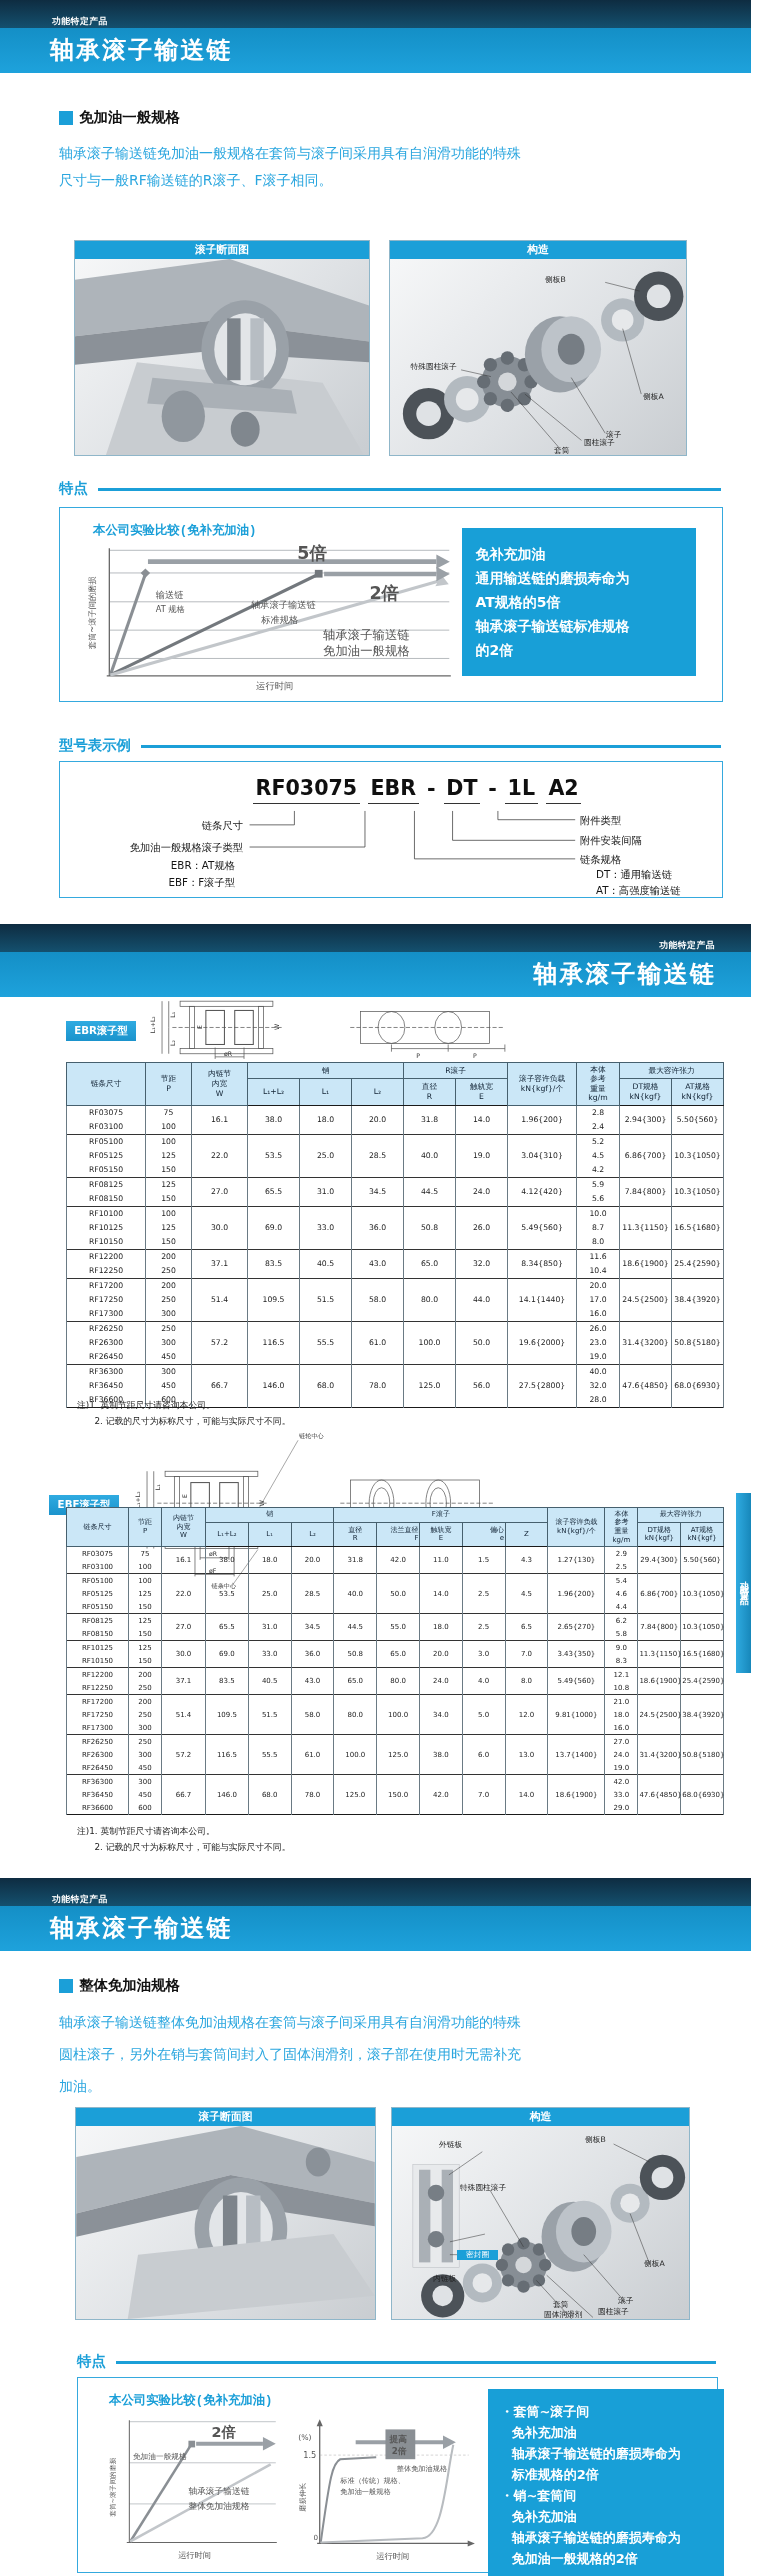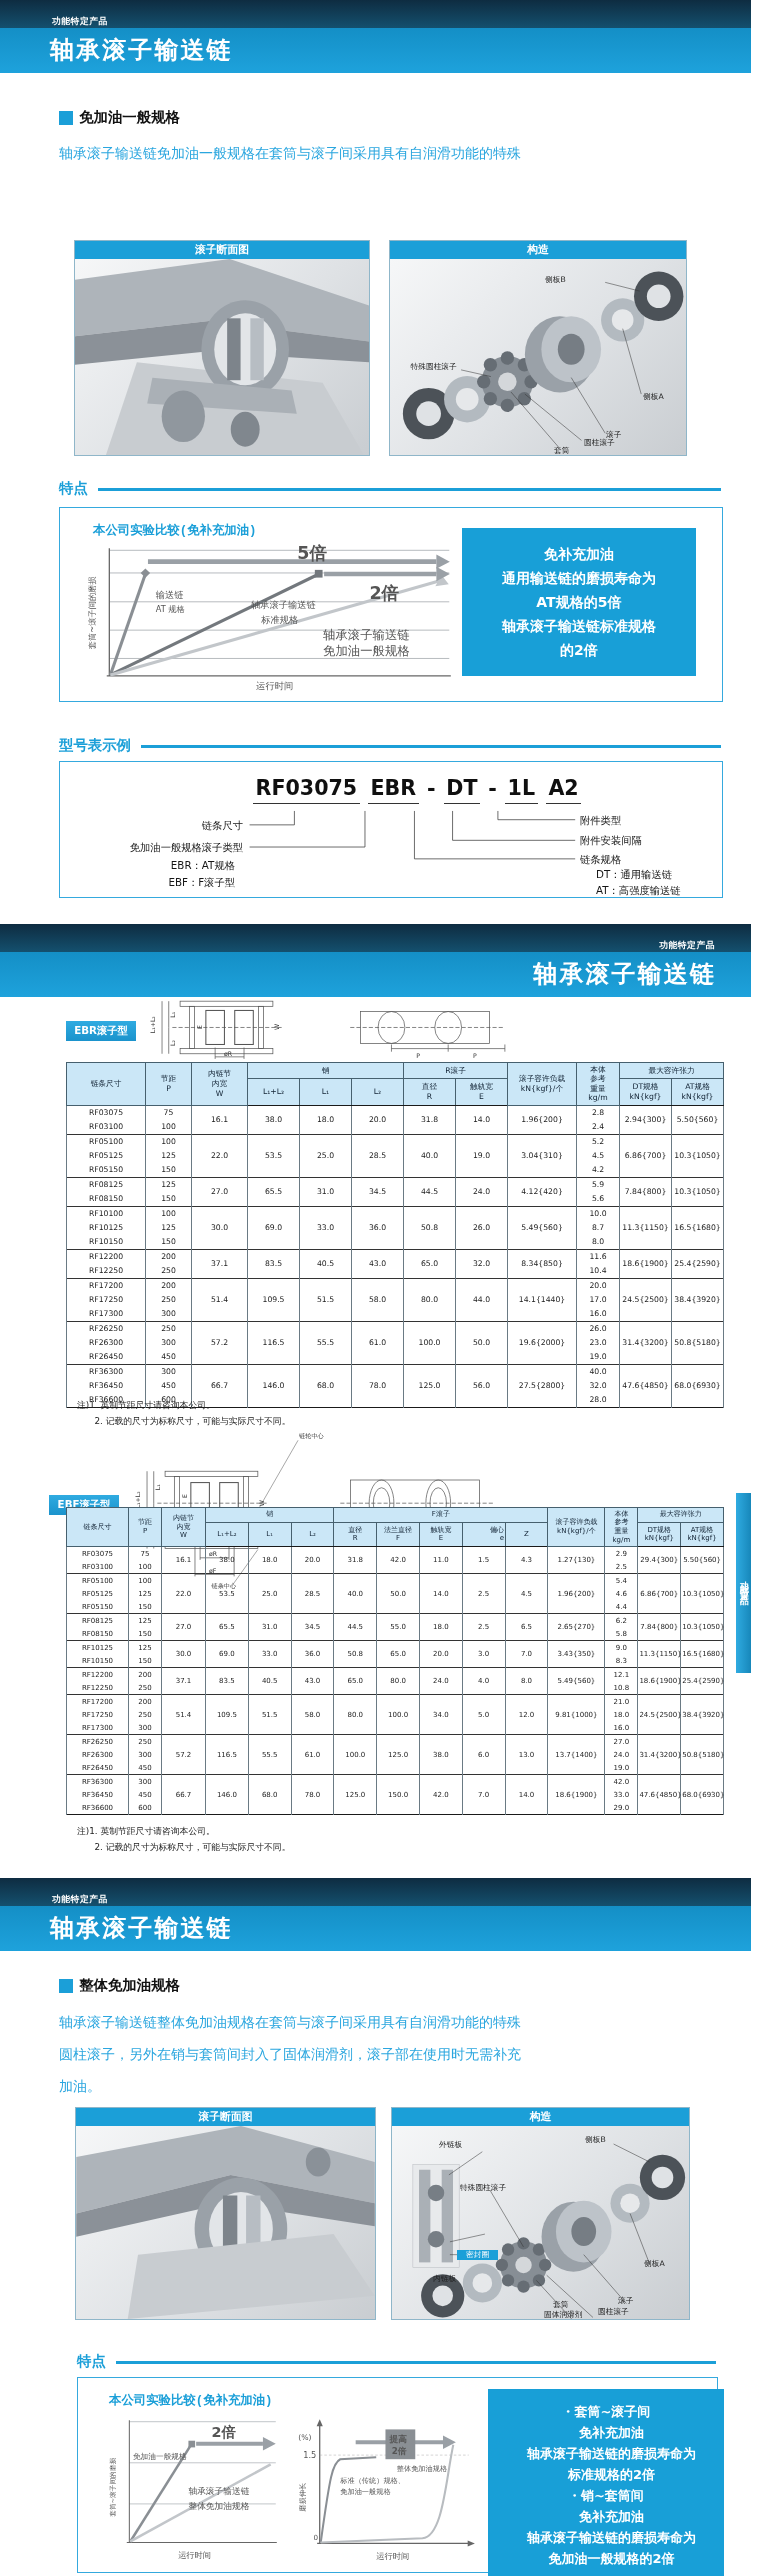--- a/index.html
+++ b/index.html
@@ -30,21 +30,21 @@
   .plabel{position:absolute;font-size:7.7px;color:#222;white-space:nowrap;}
   .plabel.hl{background:#1b9fd8;color:#fff;padding:0 9px;}
 
   
   .rule-head{position:absolute;display:flex;align-items:center;gap:10.3px;color:#1b9fd8;font-size:14.4px;font-weight:bold;}
   .rule-head .rule{height:2.6px;background:#1b9fd8;flex:1;margin-top:2.1px;}
 
   .feat-box,.model-box{position:absolute;border:1px solid #35a9de;background:#fff;}
   .feat-title{position:absolute;color:#1b9fd8;font-size:12.4px;font-weight:bold;font-family:Liberation Mono, monospace;}
   .callout{position:absolute;background:#189fd7;color:#fff;font-weight:bold;font-size:14px;line-height:24px;padding:14.4px 13.4px;}
-  .callout div{white-space:nowrap;text-align:center;}
+  .callout div{white-space:nowrap;}
 
   
   .model-str{position:absolute;display:inline-flex;align-items:flex-end;gap:8.2px;font-size:20.6px;font-weight:bold;color:#101010;}
   .model-str .tok{border-bottom:1px solid #333;padding:0 2.6px 2.6px;}
   .model-str .dash{padding:0 0 2.6px;}
   .mlbl{position:absolute;font-size:10.3px;color:#161616;white-space:nowrap;}
   .mlbl.r{transform:translateX(-100%);}
   .mlines{position:absolute;left:0;top:0;}
 
   
@@ -75,20 +75,21 @@
     <div class="band-blue" style="top:28px;"></div>
     <div class="hdr-tag" style="left:52px;top:15.5px;">功能特定产品</div>
     <div class="hdr-title" style="left:50px;top:34px;">轴承滚子输送链</div>
 
     <div class="sec-head" style="left:59px;top:108px;">
       <span class="sq"></span>
       <span>免加油一般规格</span>
     </div>
     <div class="desc" style="left:59px;top:140px;">
       <div>轴承滚子输送链免加油一般规格在套筒与滚子间采用具有自润滑功能的特殊</div>
+      <div>尺寸与一般RF输送链的R滚子、F滚子相同。</div>
     </div>
 
     <div class="panel" style="left:74px;top:240px;width:294px;">
       <div class="panel-bar">滚子断面图</div>
       <div class="panel-img" style="height:196px;">
         <svg width="294" height="196" viewBox="0 0 570 380">
           <polygon points="0,40 300,0 570,90 570,160 260,120 0,150" fill="#aeb4ba"></polygon>
           <polygon points="0,150 260,120 570,160 570,200 250,180 0,205" fill="#8b9198"></polygon>
           <polygon points="120,200 480,240 560,380 60,380" fill="#c8ccd0"></polygon>
           <ellipse cx="330" cy="175" rx="85" ry="95" fill="#9aa1a8"></ellipse>
@@ -558,21 +559,21 @@
 重量
 kg/m</th>
               <th colspan="2">最大容许张力</th>
             </tr>
             <tr>
               <th style="width: 33px;">L₁+L₂</th>
               <th style="width: 30px;">L₁</th>
               <th style="width: 30px;">L₂</th>
               <th style="width: 30px;">直径
 R</th>
-              <th style="width: 32px;">法兰直径
+              <th style="width: 32px; text-align: right;">法兰直径
 F</th>
               <th style="width: 30px;">触轨宽
 E</th>
               <th style="width: 26px; text-align: right;">偏心
 e</th>
               <th style="width: 29px;">Z</th>
               <th style="width: 57px;">DT规格
 kN{kgf}</th>
               <th style="width: 57px;">AT规格
 kN{kgf}</th>

